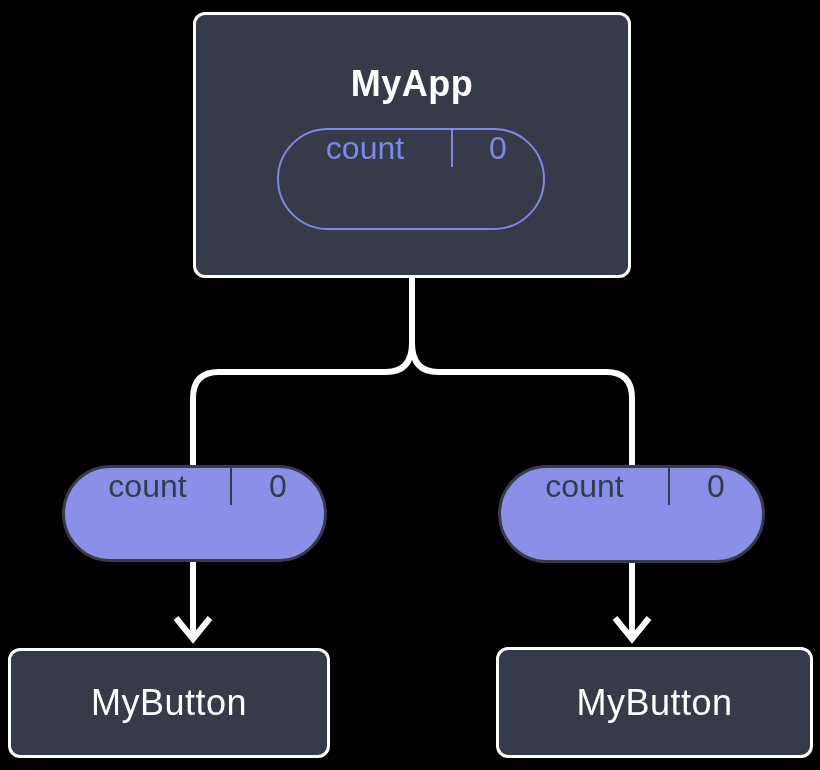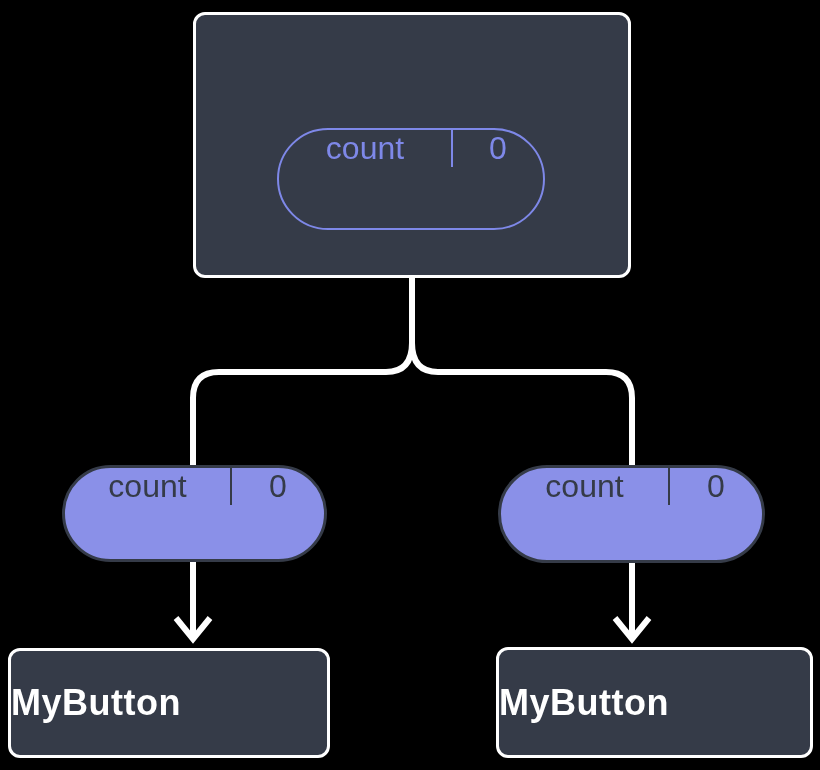--- a/index.html
+++ b/index.html
@@ -67,23 +67,24 @@
     color: #353B48;
   }
   .pill-filled .seg-name { border-right: 2.5px solid #353B48; }
   .pill-filled .seg-value { width: 92px; }
   .pill-left  { left: 62px;  top: 465px; width: 265px; height: 97px; }
   .pill-right { left: 498px; top: 465px; width: 267px; height: 98px; }
 
   .btn-box {
     display: flex;
     align-items: center;
+    justify-content: center;
     color: #FFFFFF;
     font-size: 36px;
-    font-weight: 700;
+    font-weight: 400;
     letter-spacing: 0.5px;
   }
   .btn-left  { left: 8px;   top: 648px; width: 322px; height: 110px; }
   .btn-right { left: 496px; top: 647px; width: 317px; height: 111px; }
 
   .connector {
     stroke: #FFFFFF;
     stroke-width: 6;
     fill: none;
   }
@@ -96,20 +97,21 @@
   <svg class="svg-layer" width="820" height="770" viewBox="0 0 820 770">
     <path class="connector" d="M412 278 V343 Q412 372 386 372 H219 Q193 372 193 398 V466"></path>
     <path class="connector" d="M412 278 V343 Q412 372 438 372 H606 Q632 372 632 398 V466"></path>
     <path class="connector" d="M193 560 V634"></path>
     <path class="connector" d="M176 618 L193 639 L210 618"></path>
     <path class="connector" d="M632 562 V634"></path>
     <path class="connector" d="M615 618 L632 639 L649 618"></path>
   </svg>
 
   <div class="box app-box">
+    <div class="app-title">MyApp</div>
     <div class="pill pill-outline" style="left:81px; top:113px;">
       <div class="seg seg-name">count</div>
       <div class="seg seg-value">0</div>
     </div>
   </div>
 
   <div class="pill pill-filled pill-left">
     <div class="seg seg-name">count</div>
     <div class="seg seg-value">0</div>
   </div>

